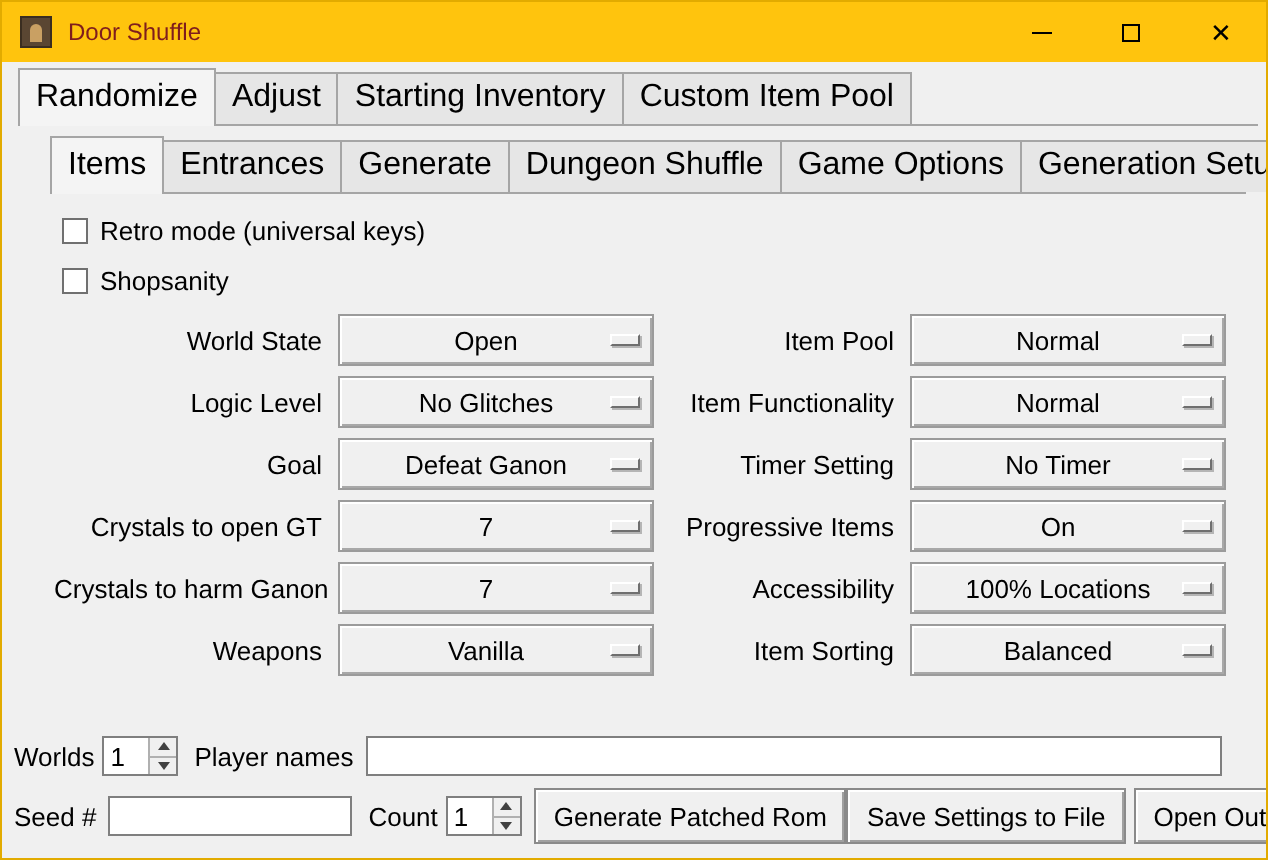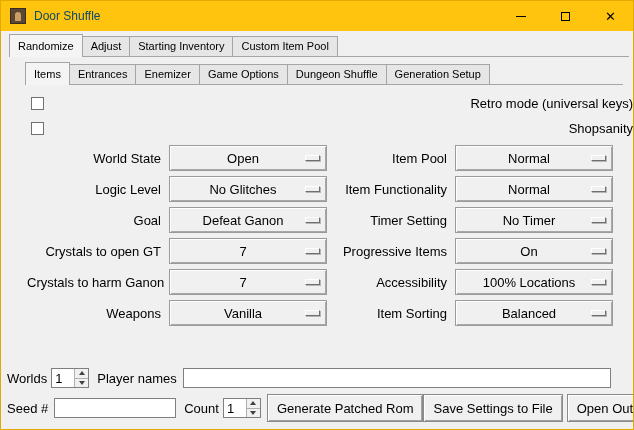--- a/index.html
+++ b/index.html
@@ -5,40 +5,40 @@
   * { box-sizing: border-box; margin: 0; padding: 0; }
   html, body { width: 634px; height: 430px; }
   body { font-family: "Liberation Sans", sans-serif; font-size: 13px; color: #000; background: #fff; }
 
   .window { width: 634px; height: 430px; border: 1px solid #e2ab00; background: #f0f0f0; display: flex; flex-direction: column; overflow: hidden; }
 
   
   .titlebar { flex: 0 0 30px; background: #ffc40d; display: flex; align-items: center; }
   .app-icon { width: 16px; height: 16px; margin: 0 8px 0 9px; background: #5a4632; border: 1px solid #3a2d20; position: relative; }
   .app-icon::after { content: ""; position: absolute; left: 4px; top: 3px; width: 6px; height: 9px; background: #c9a063; border-radius: 3px 3px 0 0; }
-  .title-text { font-size: 12px; color: #0c4a6e; }
+  .title-text { font-size: 12px; color: #7f1d1d; }
   .caption-buttons { margin-left: auto; display: flex; height: 100%; }
   .caption-btn { width: 45px; height: 100%; display: flex; align-items: center; justify-content: center; cursor: default; }
   .glyph-min { width: 10px; height: 1px; background: #000; display: block; }
   .glyph-max { width: 9px; height: 9px; border: 1px solid #000; display: block; }
   .glyph-close { font-size: 13px; line-height: 1; }
 
   
   .content { flex: 1; position: relative; padding-top: 3px; }
 
   
   .tabstrip { display: flex; align-items: flex-end; border-bottom: 1px solid #a5a5a5; }
   .tabstrip-outer { margin: 0 4px 0 8px; }
   .tabstrip-inner { margin: 5px 10px 0 24px; }
-  .tab { padding: 3px 8px 4px; background: #e6e6e6; border: 1px solid #a5a5a5; border-bottom: none; margin-right: -1px; font-size: 11px; position: relative; white-space: nowrap; cursor: default; }
+  .tab { padding: 3px 8px 4px; background: #e6e6e6; border: 1px solid #a5a5a5; border-bottom: none; margin-right: -1px; font-size: 16px; position: relative; white-space: nowrap; cursor: default; }
   .tab.active { background: #f4f4f4; padding-top: 5px; margin-bottom: -1px; padding-bottom: 5px; z-index: 2; }
 
   
   .check-group { margin: 10px 0 0 30px; }
-  .check-row { display: flex; align-items: center; height: 16px; margin-bottom: 9px; cursor: default; justify-content: space-between; }
+  .check-row { display: flex; align-items: center; height: 16px; margin-bottom: 9px; cursor: default; }
   .checkbox { width: 13px; height: 13px; background: #fff; border: 1px solid #707070; margin-right: 6px; flex: 0 0 13px; }
 
   
   .form { display: grid; grid-template-columns: 134px 158px 112px 158px; column-gap: 8px; row-gap: 5px; margin: 8px 10px 0 26px; }
   .lbl { align-self: center; text-align: right; white-space: nowrap; }
   .optionmenu { height: 26px; background: #f0f0f0; border: 1px solid #9b9b9b; box-shadow: inset 1px 1px 0 #ffffff, inset -1px -1px 0 #a8a8a8; display: flex; align-items: center; justify-content: center; position: relative; cursor: default; }
   .optionmenu .om-value { padding-right: 10px; }
   .om-indicator { position: absolute; right: 6px; top: 50%; transform: translateY(-50%); width: 15px; height: 6px; background: #f0f0f0; border-top: 1px solid #ffffff; border-left: 1px solid #ffffff; border-right: 1px solid #6f6f6f; border-bottom: 1px solid #6f6f6f; box-shadow: 1px 1px 0 #b5b5b5; }
 
   
@@ -89,23 +89,23 @@
     <div class="tabstrip tabstrip-outer">
       <div class="tab active">Randomize</div>
       <div class="tab">Adjust</div>
       <div class="tab">Starting Inventory</div>
       <div class="tab">Custom Item Pool</div>
     </div>
 
     <div class="tabstrip tabstrip-inner">
       <div class="tab active">Items</div>
       <div class="tab">Entrances</div>
-      <div class="tab">Enemizer</div>
+      <div class="tab">Generate</div>
+      <div class="tab">Dungeon Shuffle</div>
       <div class="tab">Game Options</div>
-      <div class="tab">Dungeon Shuffle</div>
       <div class="tab">Generation Setup</div>
     </div>
 
     <div class="check-group">
       <div class="check-row">
         <span class="checkbox"></span>
         <span>Retro mode (universal keys)</span>
       </div>
       <div class="check-row">
         <span class="checkbox"></span>

